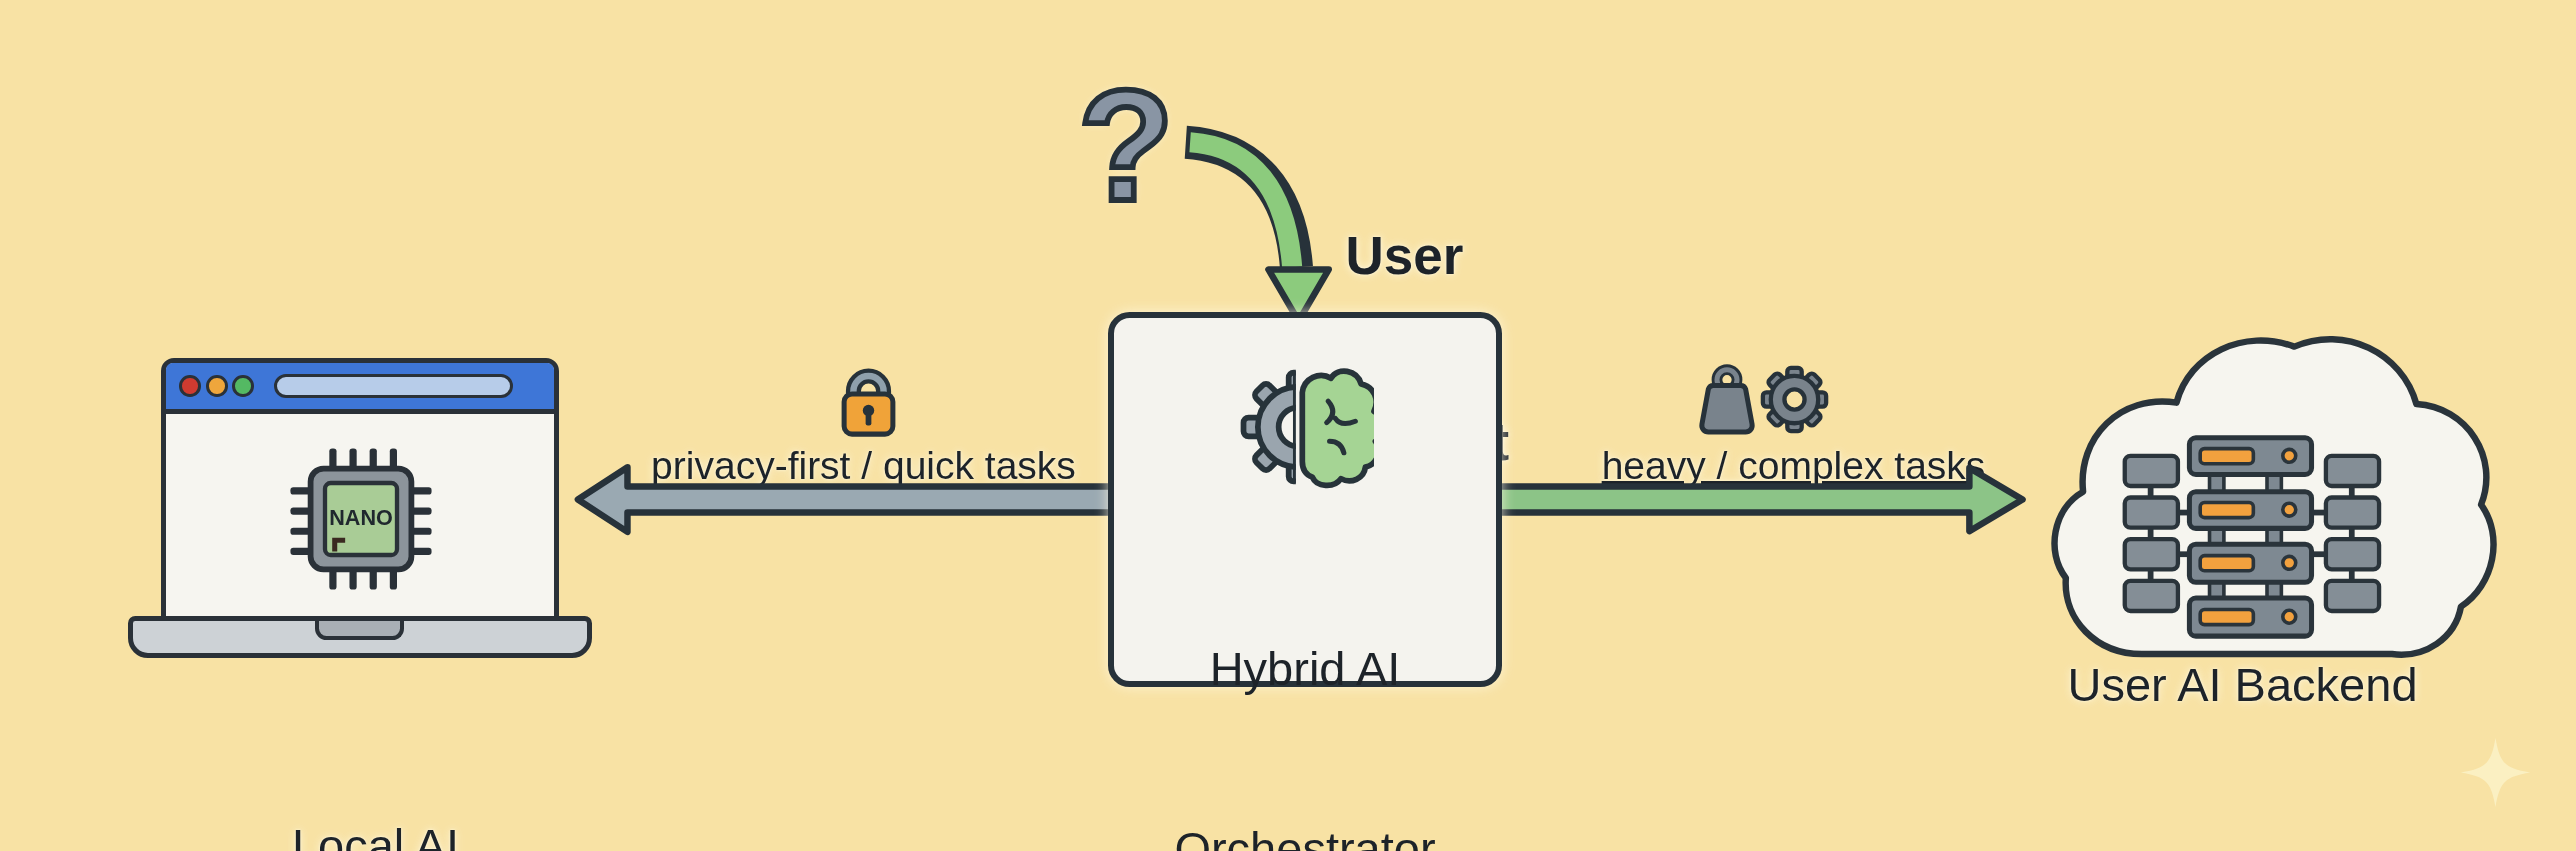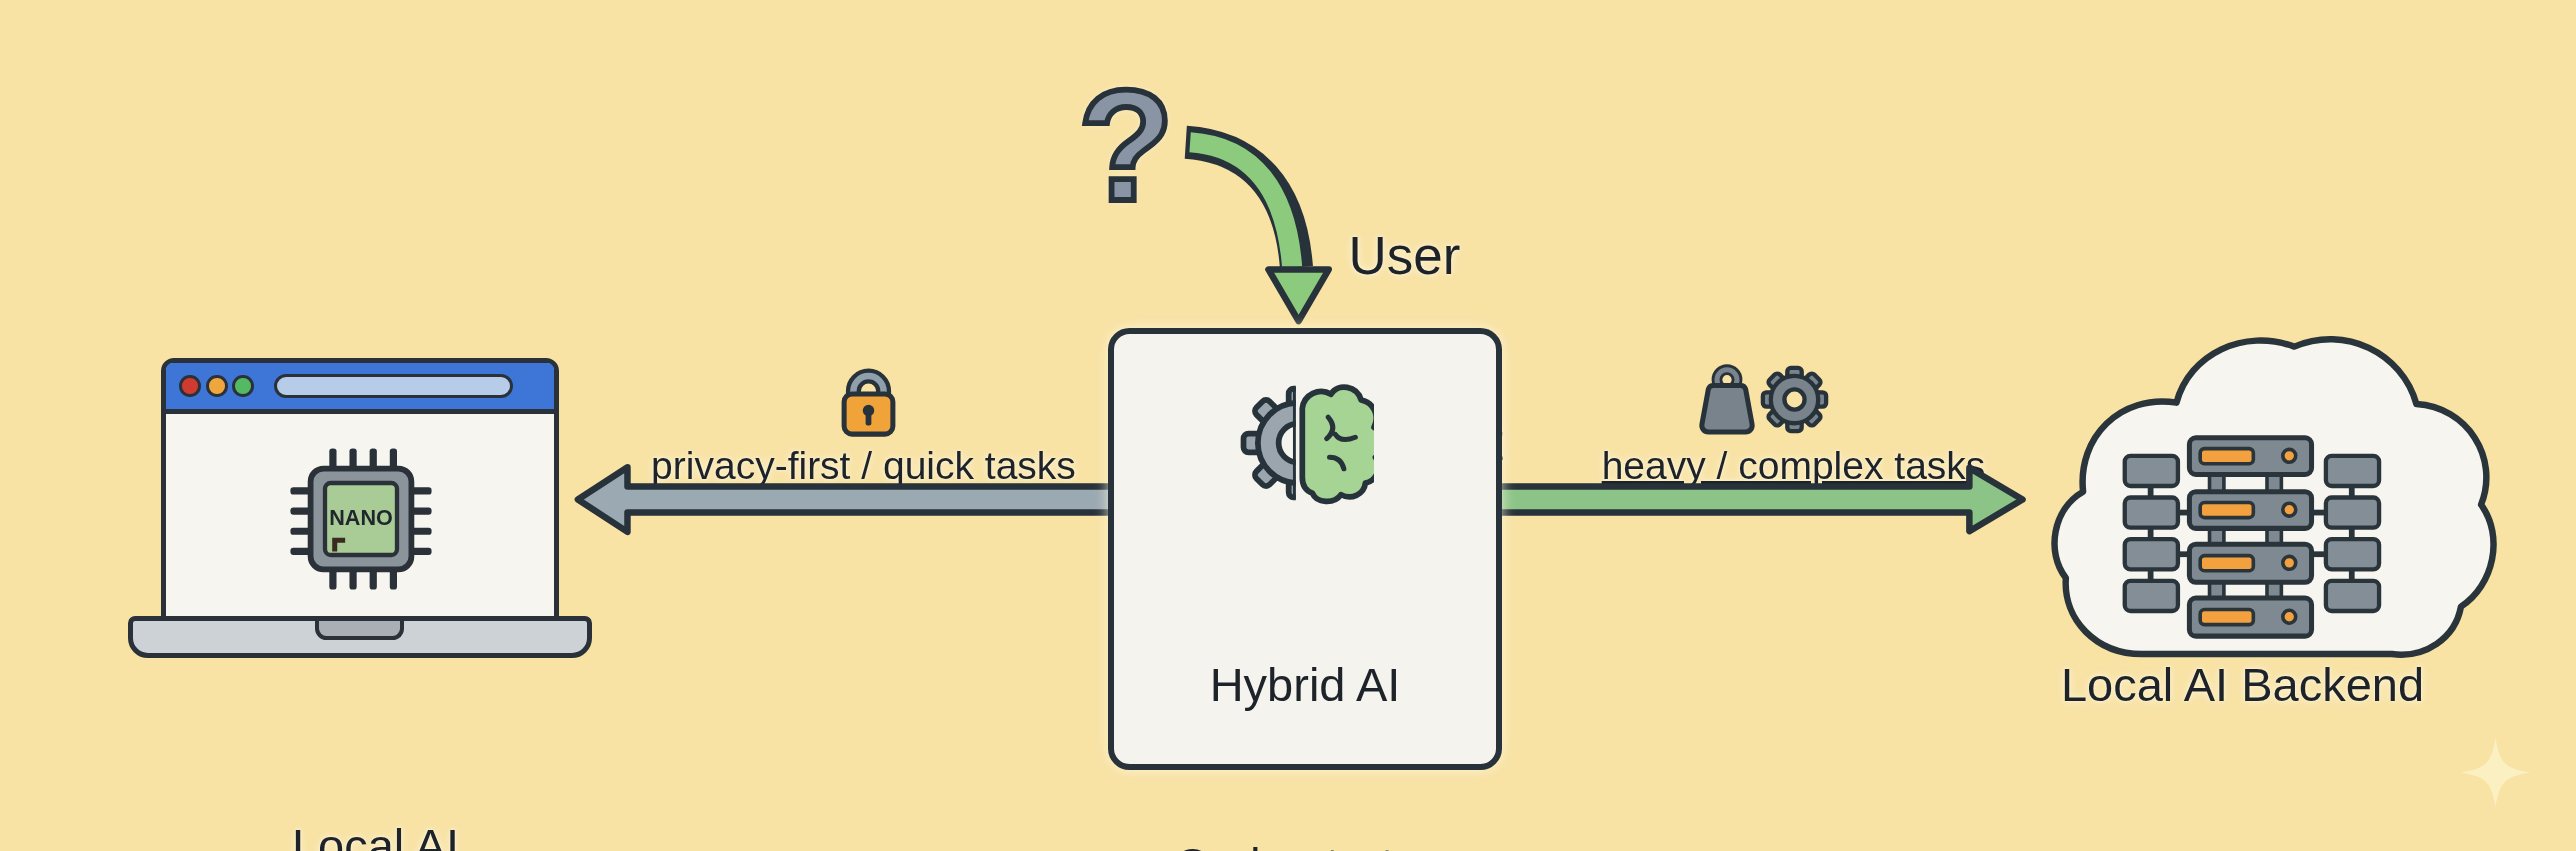--- a/index.html
+++ b/index.html
@@ -14,26 +14,26 @@
   .halo{text-shadow:0 0 10px rgba(255,249,226,.9),0 0 2.9px rgba(255,249,226,.9);}
 
   
   #qmark{
     left:1072px;top:56px;width:108px;height:187px;
     font-size:157px;font-weight:bold;line-height:180px;text-align:center;
     color:#8995a4;-webkit-text-stroke:5.8px #27323a;
   }
   #user-request{
     left:1189px;top:101px;width:431px;
-    font-size:53px;line-height:62px;
+    font-size:53px;line-height:62px;font-weight:bold;
   }
 
   
   #orchestrator-box{
-    left:1108px;top:328px;width:394px;height:442px;
+    left:1108px;top:312px;width:394px;height:375px;
     background:#f4f3ee;border:6.5px solid #27323a;border-radius:21.6px;
     box-sizing:border-box;z-index:3;
     box-shadow:0 0 13px rgba(255,249,226,.8);
     padding-left:48px;
   }
   #orchestrator-title{
     left:0;right:0;top:201px;
     font-size:47px;line-height:60px;
   }
   #gear-brain{left:108px;top:37px;}
@@ -304,20 +304,20 @@
           <rect x="231" y="261" width="74" height="21" rx="6"></rect>
             <circle cx="355" cy="271" r="9"></circle>
           <rect x="231" y="335" width="74" height="21" rx="6"></rect>
             <circle cx="355" cy="345" r="9"></circle>
           <rect x="231" y="410" width="74" height="21" rx="6"></rect>
             <circle cx="355" cy="420" r="9"></circle>
         </g>
       </g>
     </g>
   </svg>
-  <div class="abs txt halo" id="cloud-caption">Local AI Backend</div>
+  <div class="abs txt halo" id="cloud-caption">User AI Backend</div>
 
   <svg class="abs" id="sparkle-svg" width="75" height="75" viewBox="-52 -52 104 104">
     <path d="M0,-48 C6,-13 13,-6 48,0 C13,6 6,13 0,48 C-6,13 -13,6 -48,0 C-13,-6 -6,-13 0,-48 Z" fill="#fbf0c2"></path>
   </svg>
 
 </div>
 
 
 </body></html>

